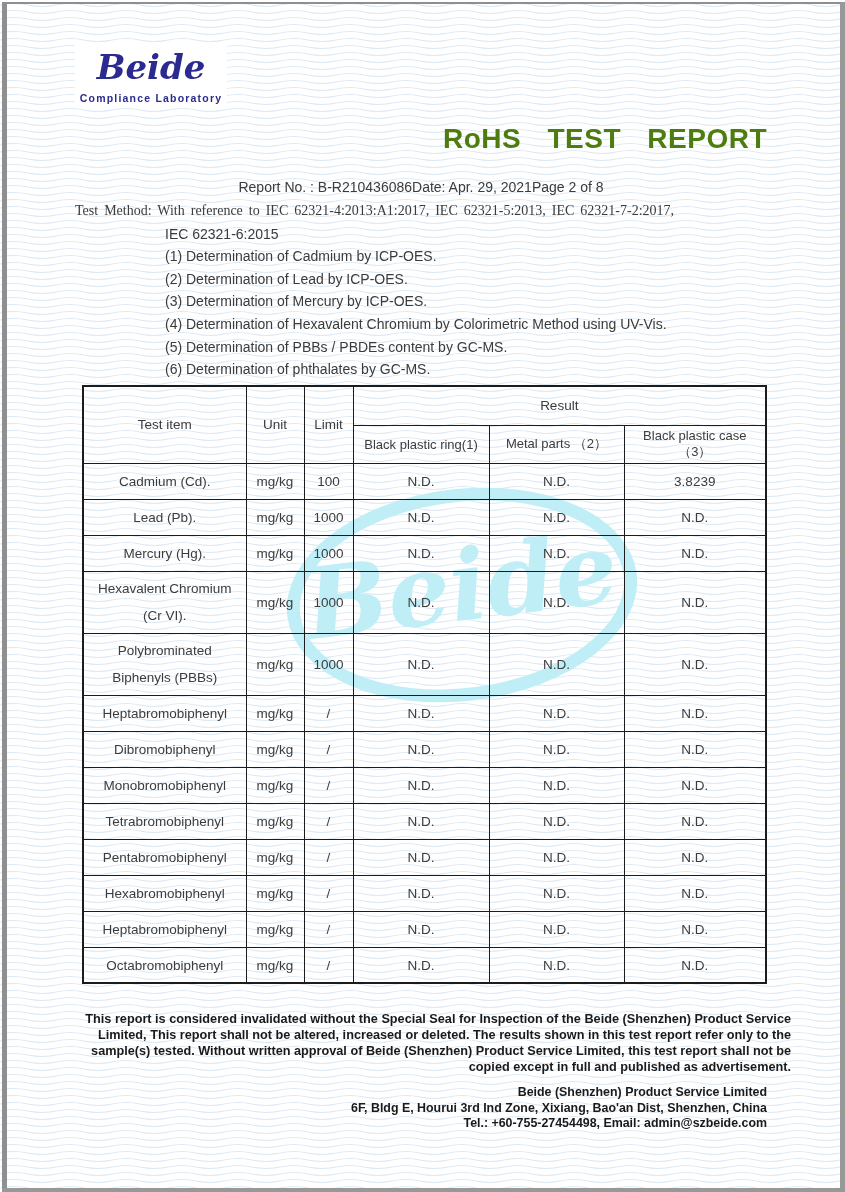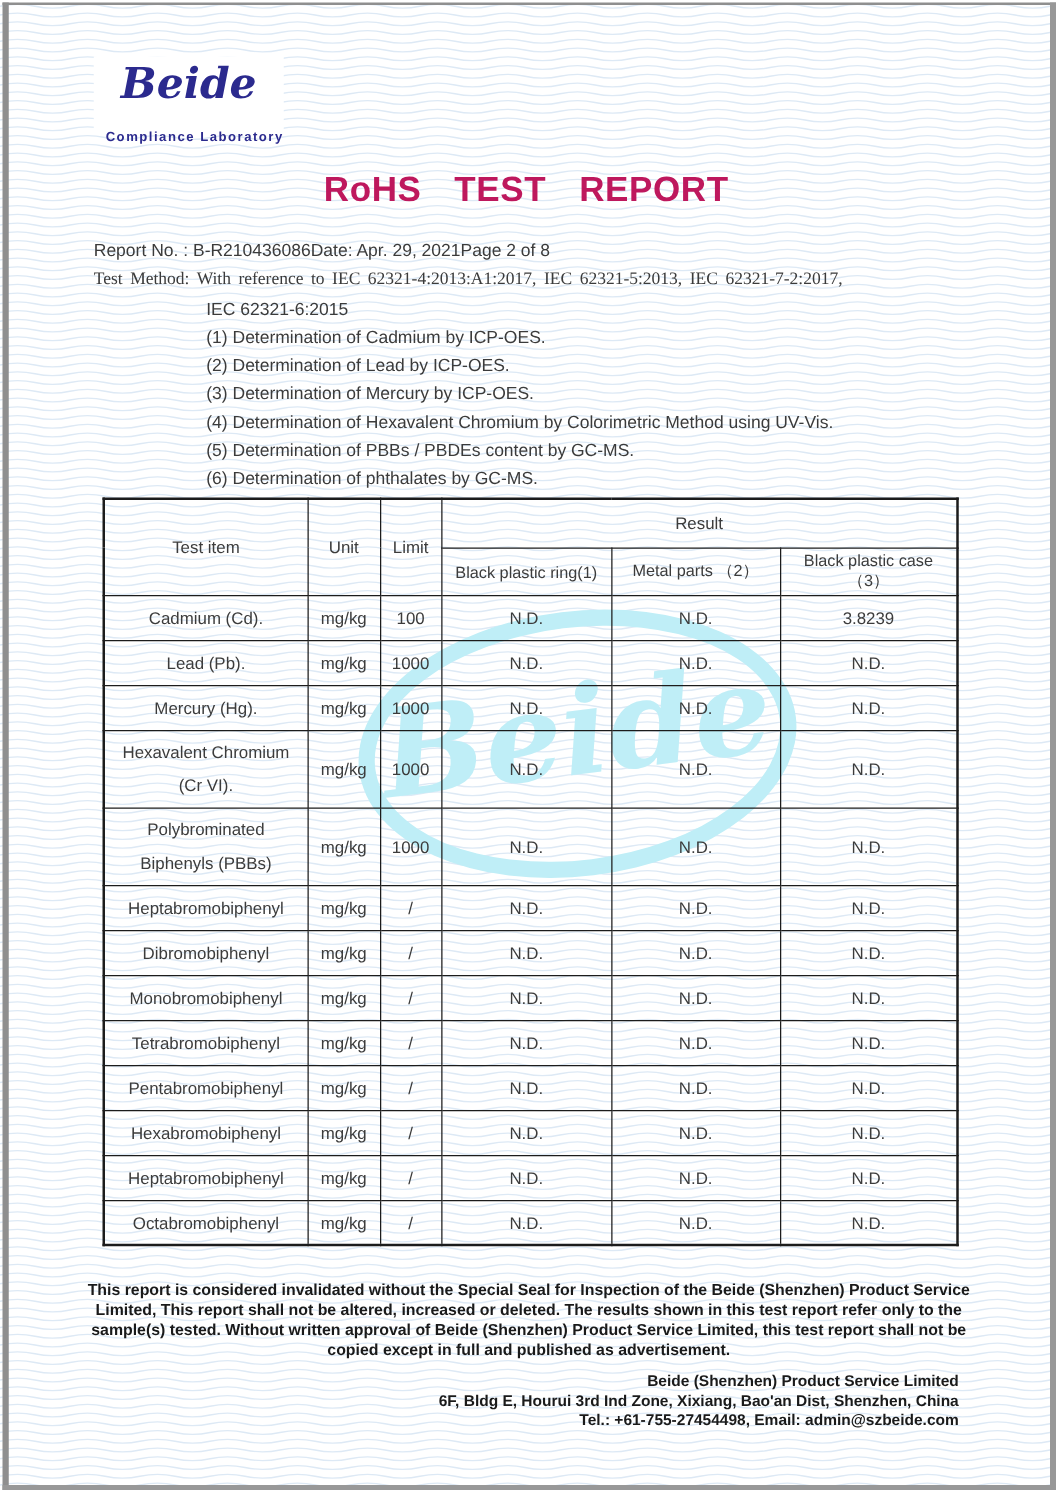--- a/index.html
+++ b/index.html
@@ -46,32 +46,32 @@
     width: 152px; height: 62px;
     background: #ffffff;
     text-align: center; z-index: 3;
     color: #2b2a8e;
   }
   .logo-text {
     font-family: "DejaVu Serif", serif;
     font-style: italic; font-weight: bold;
     font-size: 34px; line-height: 40px; margin-top: 2px;
   }
-  .logo-sub { font-size: 10.5px; font-weight: bold; letter-spacing: 1.2px; margin-top: 17px; text-align: right; }
+  .logo-sub { font-size: 10.5px; font-weight: bold; letter-spacing: 1.2px; margin-top: 5px; }
 
   .title {
-    margin: 13px; padding-top: 122px;
-    text-align: center;
+    margin: 0; padding-top: 122px;
+    text-align: right;
     font-size: 28px; line-height: 34px;
-    font-weight: bold; color: #be185d;
+    font-weight: bold; color: #4d7c0f;
     word-spacing: 18px; letter-spacing: .5px;
   }
 
   .meta {
-    display: flex; justify-content: flex-start;
+    display: flex; justify-content: center;
     margin-top: 23px;
     font-size: 14px; line-height: 17px; color: #3b3b3b;
   }
 
   .method { margin-top: 4px; font-size: 14px; line-height: 22.6px; color: #3b3b3b; }
   .method-line1 { word-spacing: 2.5px; font-family: Liberation Serif, serif; }
   .method-indent { margin-left: 90px; }
   .determination-item { white-space: nowrap; }
 
   .results-label { margin-top: 27px; font-size: 14px; color: #3b3b3b; }
@@ -94,21 +94,21 @@
   thead tr.sample-row th { height: 33px; font-size: 13px; }
   tbody tr { height: 36px; }
   tbody tr.tall { height: 62px; }
   td.c-item { white-space: pre-line; }
   tbody tr.tall td.c-item { line-height: 27px; }
 
   .disclaimer {
     width: 736px; margin: 27px 0 0 -20px;
     font-size: 12.7px; line-height: 16px;
     font-weight: bold; color: #1a1a1a;
-    text-align: center;
+    text-align: right;
   }
   .footer {
     margin-top: 10px;
     text-align: right;
     font-size: 12.4px; line-height: 15.5px;
     font-weight: bold; color: #1a1a1a;
   }
 </style>
 </head>
 <body>
@@ -451,21 +451,21 @@
     <td>N.D.</td>
   </tr>
         </tbody>
     </table>
 
     <p class="disclaimer">This report is considered invalidated without the Special Seal for Inspection of the Beide (Shenzhen) Product Service Limited, This report shall not be altered, increased or deleted. The results shown in this test report refer only to the sample(s) tested. Without written approval of Beide (Shenzhen) Product Service Limited, this test report shall not be copied except in full and published as advertisement.</p>
 
     <div class="footer">
       <div>Beide (Shenzhen) Product Service Limited</div>
       <div>6F, Bldg E, Hourui 3rd Ind Zone, Xixiang, Bao'an Dist, Shenzhen, China</div>
-      <div>Tel.: +61-755-27454498, Email: admin@szbeide.com</div>
+      <div>Tel.: +60-755-27454498, Email: admin@szbeide.com</div>
     </div>
   </div>
 
   <div class="edge edge-top"></div>
   <div class="edge edge-left"></div>
   <div class="edge edge-right"></div>
   <div class="edge edge-bottom"></div>
 </div>
 
 </body></html>

